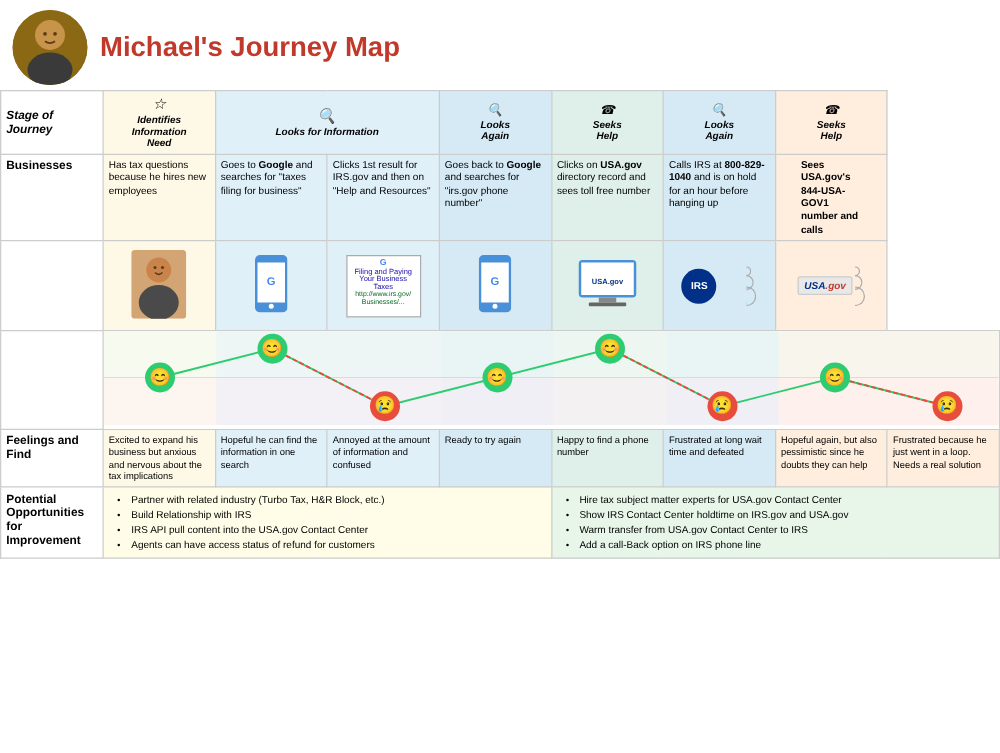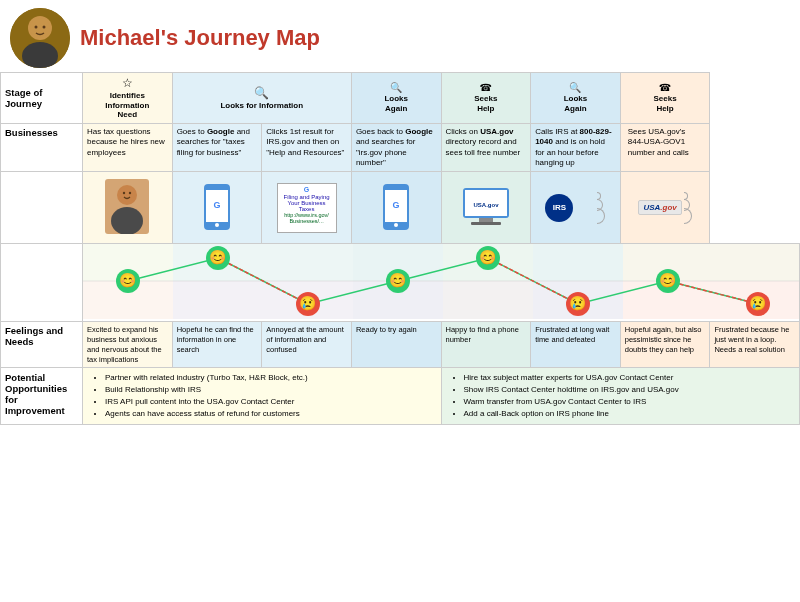--- a/index.html
+++ b/index.html
@@ -37,21 +37,21 @@
       </svg>
     </div>
     <div class="header-text">
       <div class="header-title">Michael's Journey Map</div>
     </div>
   </div>
 
   <table style="border-collapse:collapse; width:100%; table-layout:fixed;">
 
     <tbody>
-        <tr style="background:#f5f5f5;">
+        <tr style="background:#f5f5f5;font-style:italic;">
       <td style="border:1px solid #ccc; padding:3px 4px; font-weight:bold; font-size:9.5px; width:82px; background:#fff;">Stage of Journey</td>
       <td style="border:1px solid #ccc; padding:3px 4px; background:#fef9e7; text-align:center; vertical-align:middle;">
         <div style="display:flex;flex-direction:column;align-items:center;gap:1px;">
           <span style="font-size:12px;">☆</span>
           <span style="font-size:8px;font-weight:bold;line-height:1.2;">Identifies<br>Information<br>Need</span>
         </div>
       </td>
       <td colspan="2" style="border:1px solid #ccc; padding:3px 4px; background:#e0f0f8; text-align:center; vertical-align:middle;">
         <div style="display:flex;flex-direction:column;align-items:center;gap:1px;">
           <span style="font-size:12px;">🔍</span>
@@ -85,21 +85,21 @@
     </tr>
 
     <tr>
       <td style="border:1px solid #ccc; padding:3px 4px; font-weight:bold; font-size:9.5px; background:#fff; vertical-align:top;">Businesses</td>
       <td style="border:1px solid #ccc; padding:3px 4px; background:#fef9e7; font-size:8px; vertical-align:top; line-height:1.3;">Has tax questions because he hires new employees</td>
       <td style="border:1px solid #ccc; padding:3px 4px; background:#e0f0f8; font-size:8px; vertical-align:top; line-height:1.3;">Goes to <strong>Google</strong> and searches for "taxes filing for business"</td>
       <td style="border:1px solid #ccc; padding:3px 4px; background:#e0f0f8; font-size:8px; vertical-align:top; line-height:1.3;">Clicks 1st result for IRS.gov and then on "Help and Resources"</td>
       <td style="border:1px solid #ccc; padding:3px 4px; background:#d5eaf5; font-size:8px; vertical-align:top; line-height:1.3;">Goes back to <strong>Google</strong> and searches for "irs.gov phone number"</td>
       <td style="border:1px solid #ccc; padding:3px 4px; background:#dff0ea; font-size:8px; vertical-align:top; line-height:1.3;">Clicks on <strong>USA.gov</strong> directory record and sees toll free number</td>
       <td style="border:1px solid #ccc; padding:3px 4px; background:#d5eaf5; font-size:8px; vertical-align:top; line-height:1.3;">Calls IRS at <strong>800-829-1040</strong> and is on hold for an hour before hanging up</td>
-      <td style="border:1px solid #ccc; padding:3px 7px; background:#ffeedd; font-size:8px; vertical-align:top; line-height:1.3;">Sees USA.gov's 844-USA-GOV1 number and calls</td>
+      <td style="border:1px solid #ccc; padding:3px 20px; background:#ffeedd; font-size:8px; vertical-align:top; line-height:1.3;font-weight:bold;">Sees USA.gov's 844-USA-GOV1 number and calls</td>
     </tr>
 
     <tr style="height:72px;">
       <td style="border:1px solid #ccc; padding:3px 4px; background:#fff;"></td>
 
       <td style="border:1px solid #ccc; padding:3px; background:#fef9e7; text-align:center; vertical-align:middle;">
         <svg width="44" height="55" viewBox="0 0 44 55">
           <rect width="44" height="55" fill="#d4a574" rx="3"></rect>
           <circle cx="22" cy="16" r="10" fill="#c8844a"></circle>
           <ellipse cx="22" cy="42" rx="16" ry="14" fill="#4a4a4a"></ellipse>
@@ -217,21 +217,21 @@
           <circle cx="585" cy="37" r="12" fill="#2ecc71"></circle>
           <text x="585" y="41" text-anchor="middle" font-size="14">😊</text>
 
           <circle cx="675" cy="60" r="12" fill="#e74c3c"></circle>
           <text x="675" y="64" text-anchor="middle" font-size="14">😢</text>
         </svg>
       </td>
     </tr>
 
     <tr>
-      <td style="border:1px solid #ccc; padding:3px 4px; font-weight:bold; font-size:9.5px; background:#fff; vertical-align:top;">Feelings and Needs</td>
+      <td style="border:1px solid #ccc; padding:3px 4px; font-weight:bold; font-size:9.5px; background:#fff; vertical-align:top;">Feelings and Find</td>
       <td style="border:1px solid #ccc; padding:3px 4px; background:#fef9e7; font-size:7.5px; vertical-align:top; line-height:1.3;">Excited to expand his business but anxious and nervous about the tax implications</td>
       <td style="border:1px solid #ccc; padding:3px 4px; background:#e0f0f8; font-size:7.5px; vertical-align:top; line-height:1.3;">Hopeful he can find the information in one search</td>
       <td style="border:1px solid #ccc; padding:3px 4px; background:#e0f0f8; font-size:7.5px; vertical-align:top; line-height:1.3;">Annoyed at the amount of information and confused</td>
       <td style="border:1px solid #ccc; padding:3px 4px; background:#d5eaf5; font-size:7.5px; vertical-align:top; line-height:1.3;">Ready to try again</td>
       <td style="border:1px solid #ccc; padding:3px 4px; background:#dff0ea; font-size:7.5px; vertical-align:top; line-height:1.3;">Happy to find a phone number</td>
       <td style="border:1px solid #ccc; padding:3px 4px; background:#d5eaf5; font-size:7.5px; vertical-align:top; line-height:1.3;">Frustrated at long wait time and defeated</td>
       <td style="border:1px solid #ccc; padding:3px 4px; background:#ffeedd; font-size:7.5px; vertical-align:top; line-height:1.3;">Hopeful again, but also pessimistic since he doubts they can help</td>
       <td style="border:1px solid #ccc; padding:3px 4px; background:#ffeedd; font-size:7.5px; vertical-align:top; line-height:1.3;">Frustrated because he just went in a loop. Needs a real solution</td>
     </tr>
 

